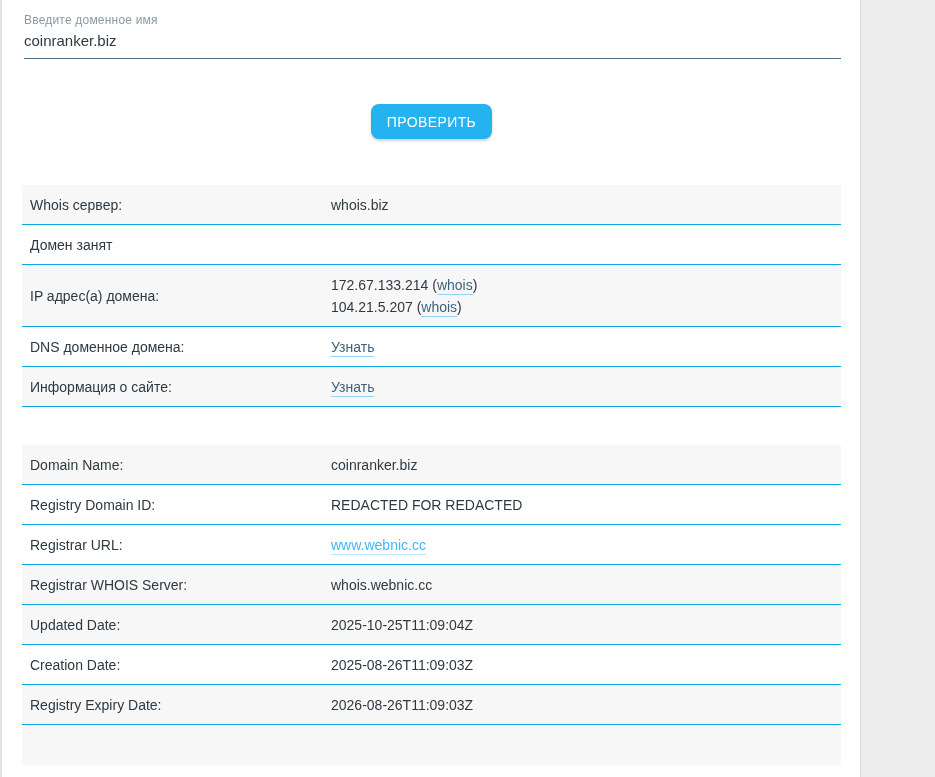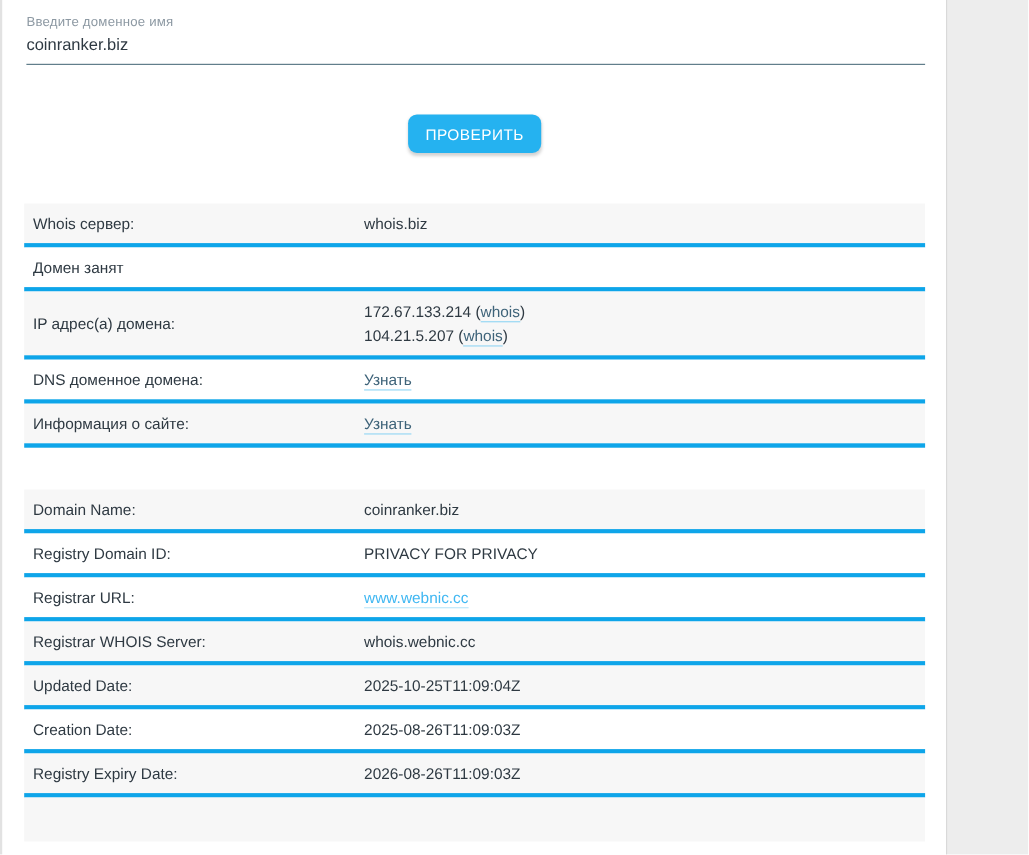--- a/index.html
+++ b/index.html
@@ -74,21 +74,21 @@
     left: 22px;
     width: 819px;
   }
   .wtable.summary { top: 185px; }
   .wtable.record  { top: 445px; }
   .row {
     display: flex;
     align-items: center;
     height: 40px;
     padding: 0 8px;
-    border-bottom: 4px solid #0ea5e9;
+    border-bottom: 1px solid #0ea5e9;
     background: #ffffff;
     font-size: 14px;
   }
   .row.alt { background: #f7f7f7; }
   .row.tall { height: 62px; }
   .row.stub { height: 40px; border-bottom: none; }
   .cell-label {
     flex: none;
     width: 301px;
     color: #2e3942;
@@ -153,21 +153,21 @@
     </div>
   </div>
 
   <div class="wtable record">
     <div class="row alt">
       <div class="cell-label">Domain Name:</div>
       <div class="cell-value">coinranker.biz</div>
     </div>
     <div class="row">
       <div class="cell-label">Registry Domain ID:</div>
-      <div class="cell-value">PRIVACY FOR PRIVACY</div>
+      <div class="cell-value">REDACTED FOR REDACTED</div>
     </div>
     <div class="row">
       <div class="cell-label">Registrar URL:</div>
       <div class="cell-value">
         <a class="light-link" href="#">www.webnic.cc</a>
       </div>
     </div>
     <div class="row alt">
       <div class="cell-label">Registrar WHOIS Server:</div>
       <div class="cell-value">whois.webnic.cc</div>

